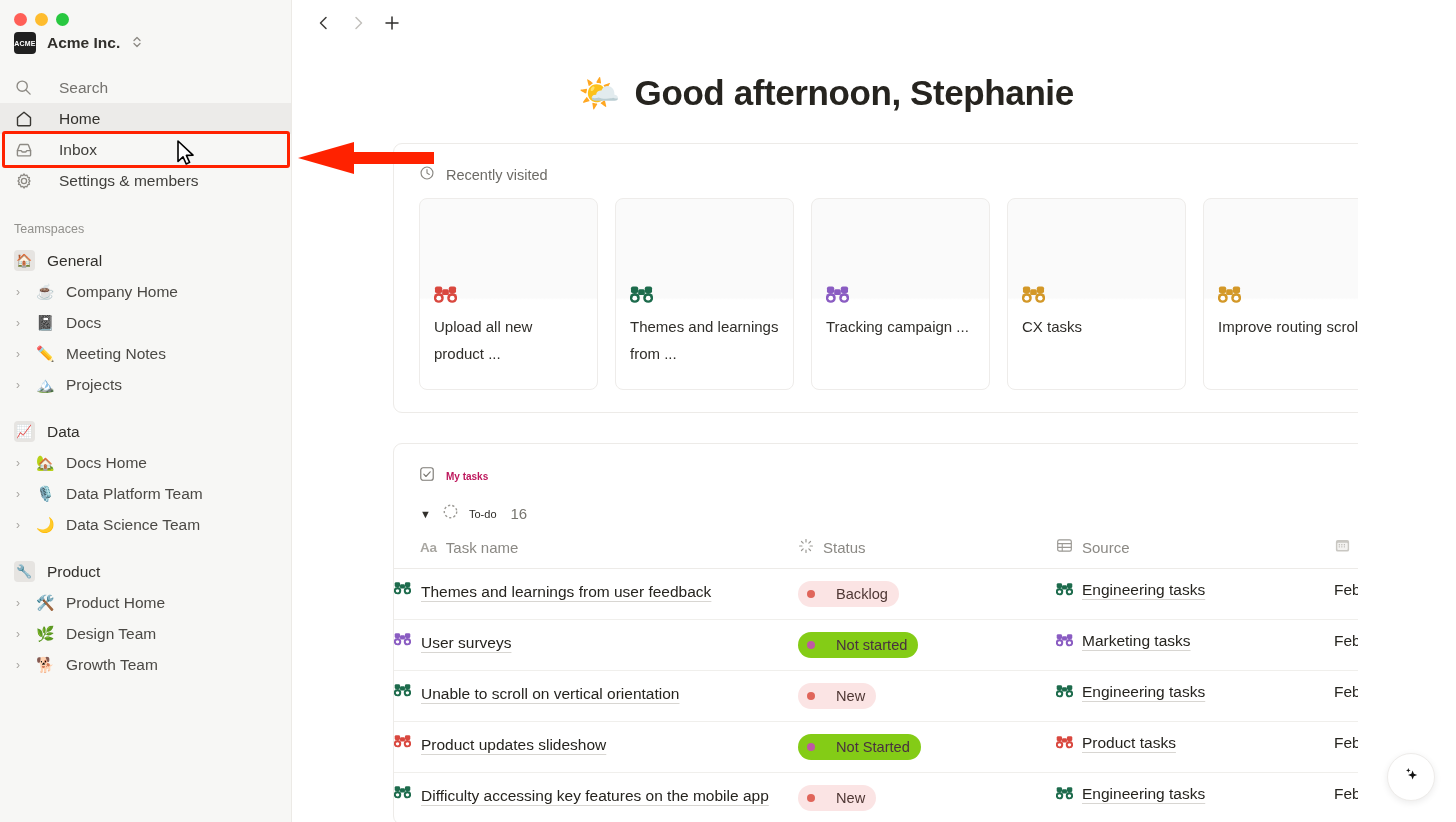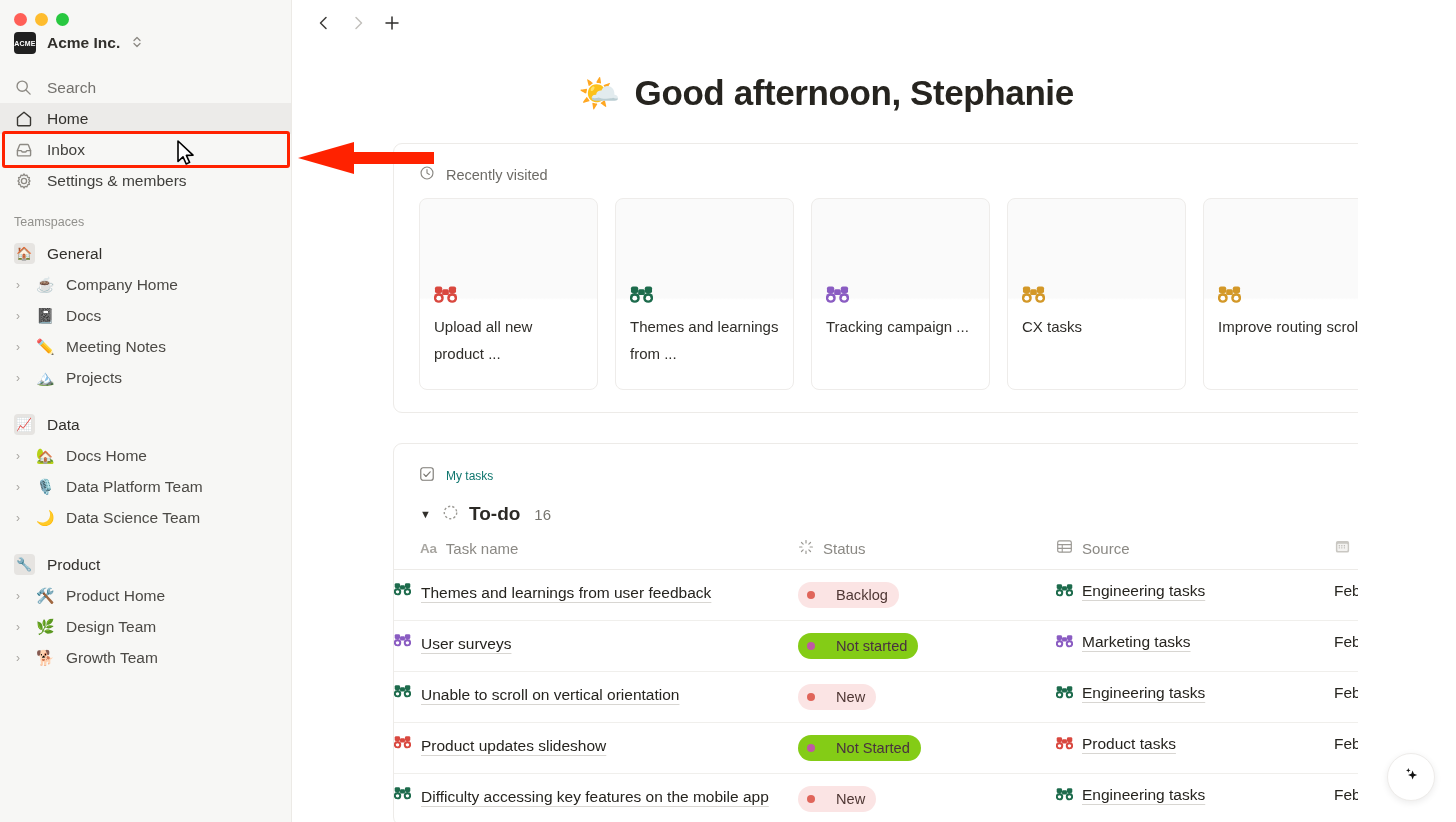--- a/index.html
+++ b/index.html
@@ -36,35 +36,35 @@
     background: #202020; color: #fff;
     border-radius: 4px;
     display: flex; align-items: center; justify-content: center;
     font-size: 7px; font-weight: bold; letter-spacing: 0.2px;
   }
   .ws-name { font-size: 15.5px; font-weight: 600; color: #32302c; }
   .ws-chev { font-size: 11px; color: #8d8a84; margin-left: 1px; line-height: 1; }
 
   .nav { margin-top: 12px; }
   .nav-item {
-    display: flex; align-items: center; gap: 14px;
+    display: flex; align-items: center; gap: 26px;
     height: 31px; padding: 0 14px;
     color: #5f5e5b; font-size: 15.5px;
     cursor: pointer; position: relative;
   }
   .nav-item .lbl { color: #41403d; }
   .nav-item.muted .lbl { color: #73716d; }
   .nav-item.active { background: #ecebe9; }
   .nav-item.active .lbl { color: #32302c; }
   .ico { width: 19px; height: 19px; flex: 0 0 19px; display: flex; align-items: center; justify-content: center; }
   .ico svg { display: block; }
 
   .section-label {
     font-size: 12.5px; color: #91908c; font-weight: 500;
-    padding: 0 14px; margin-top: 15px; margin-bottom: 5px; height: 22px;
+    padding: 0 14px; margin-top: 22px; margin-bottom: 5px; height: 22px;
     display: flex; align-items: center;
   }
   .ts-head {
     display: flex; align-items: center; gap: 12px;
     height: 31px; padding: 0 14px; cursor: pointer;
   }
   .ts-badge {
     width: 21px; height: 21px; flex: 0 0 21px;
     border-radius: 4px; background: #e6e4e1;
     display: flex; align-items: center; justify-content: center;
@@ -131,28 +131,28 @@
     padding: 0; position: relative; cursor: pointer; overflow: hidden;
   }
   .card .c-emoji { position: absolute; left: 14px; top: 86px; font-size: 23px; line-height: 1; }
   .card .c-title {
     position: absolute; left: 14px; top: 115px; right: 12px;
     font-size: 15px; line-height: 1.78; color: #302e2a;
   }
 
   .tasks-panel { margin-top: 30px; }
   .tasks-head { display: flex; align-items: center; gap: 11px; padding: 18px 0 0 25px; height: 46px; }
-  .tasks-head .ttl { font-size: 12px; color: #0f766e; font-weight: 400; }
+  .tasks-head .ttl { font-size: 10px; color: #be185d; font-weight: 700; }
 
   .group-row {
     display: flex; align-items: center; gap: 10px;
     padding: 13px 0 8px 26px;
   }
   .caret { color: #32302c; font-size: 11px; width: 12px; }
-  .group-name { font-size: 19px; font-weight: 700; color: #2c2a26; }
+  .group-name { font-size: 11px; font-weight: 400; color: #2c2a26; }
   .group-count { font-size: 15px; color: #77756f; margin-left: 4px; }
 
   table.tasks { width: 100%; border-collapse: collapse; table-layout: fixed; }
   table.tasks th {
     text-align: left; font-weight: 400;
     font-size: 15px; color: #8b8984;
     padding: 5px 0 11px 0;
     border-bottom: 1px solid #edebe8;
   }
   table.tasks th .th-inner { display: flex; align-items: center; gap: 9px; }

